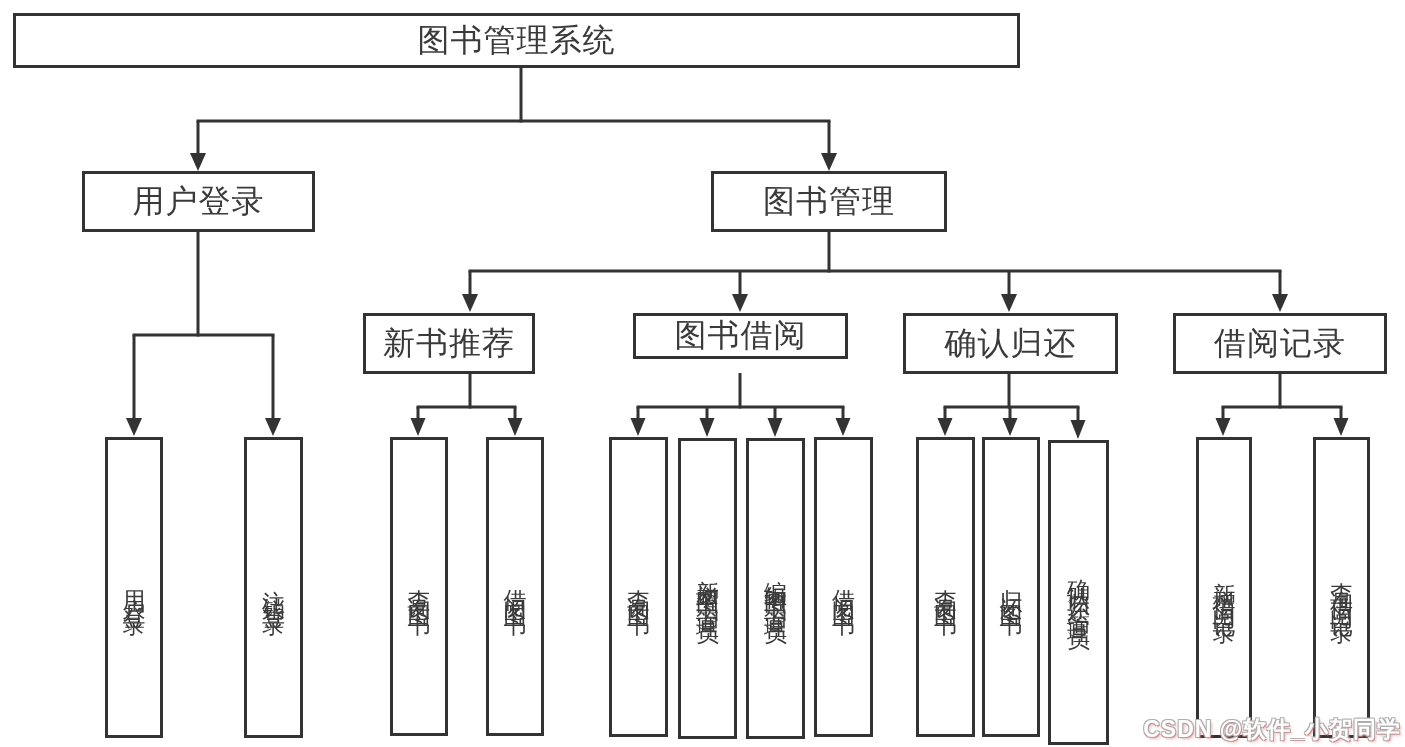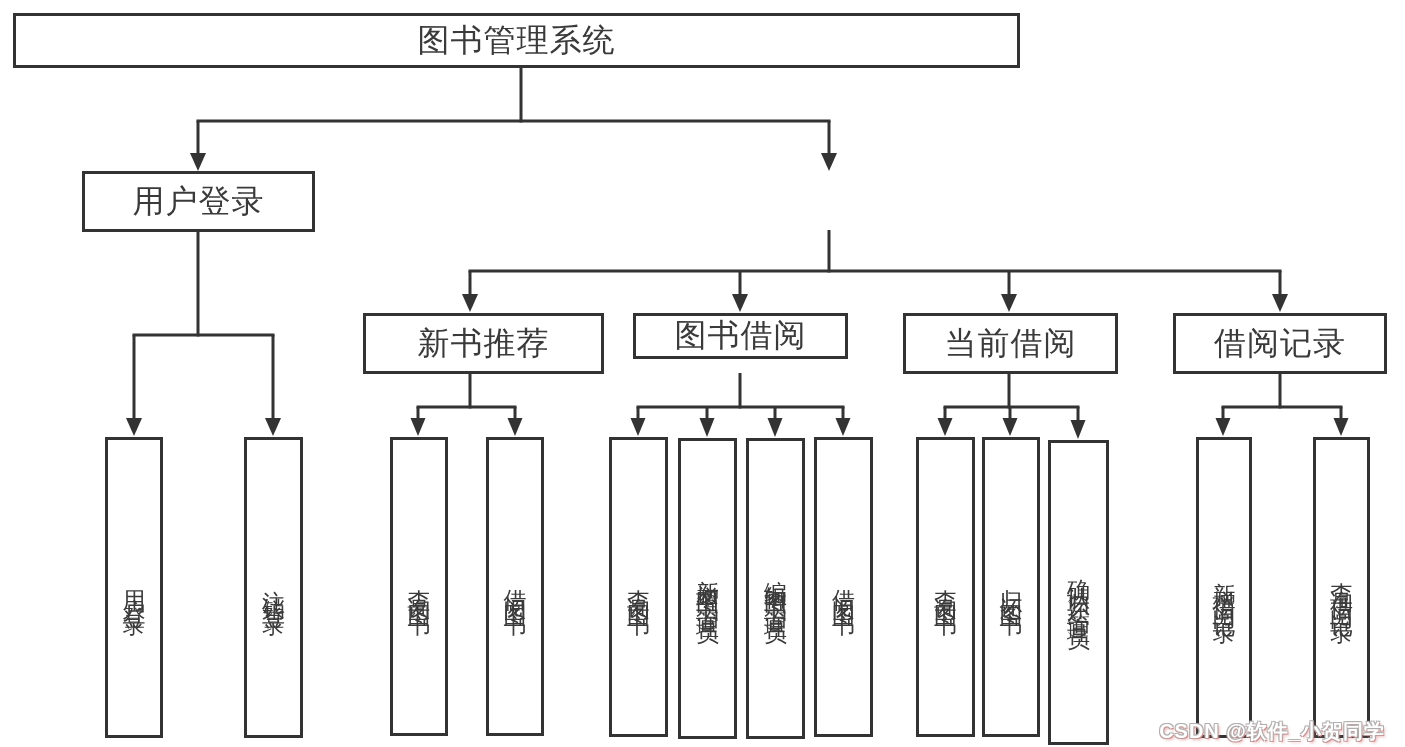--- a/index.html
+++ b/index.html
@@ -48,24 +48,24 @@
     justify-content:center;
     writing-mode:vertical-rl;
     text-orientation:mixed;
     font-size:23px;
     letter-spacing:8px;
     color:var(--text);
     line-height:1;
   }
   .watermark{
     position:absolute;
-    right:20px;
+    right:4px;
     bottom:2px;
     z-index:5;
-    font-size:20px;
+    font-size:23px;
     font-weight:bold;
     letter-spacing:1px;
     color:var(--watermark_fill);
     text-shadow:
       -1px -1px 0 #b0b0b0,
        1px -1px 0 #b0b0b0,
       -1px  1px 0 #bfa0a0,
        1px  1px 0 #c98e8e,
        2px  2px 3px rgba(214,110,110,0.55);
     white-space:nowrap;
@@ -134,24 +134,25 @@
     <line x1="1221.5" y1="407" x2="1342.5" y2="407"></line>
     <line x1="1223" y1="407" x2="1223" y2="420"></line>
     <polygon points="1215.5,418 1230.5,418 1223,436"></polygon>
     <line x1="1341" y1="407" x2="1341" y2="420"></line>
     <polygon points="1333.5,418 1348.5,418 1341,436"></polygon>
   </svg>
 
   <div class="hbox" style="left:13px;top:13px;width:1007px;height:55px;">图书管理系统</div>
 
   <div class="hbox" style="left:82px;top:171px;width:233px;height:61px;">用户登录</div>
+  <div class="hbox" style="left:711px;top:171px;width:236px;height:61px;">图书管理</div>
 
-  <div class="hbox" style="left:363px;top:313px;width:241px;height:61px;text-align:right;">新书推荐</div>
+  <div class="hbox" style="left:363px;top:313px;width:172px;height:61px;text-align:right;">新书推荐</div>
   <div class="hbox" style="left:633px;top:313px;width:215px;height:46px;">图书借阅</div>
-  <div class="hbox" style="left:903px;top:313px;width:215px;height:61px;">当前借阅</div>
+  <div class="hbox" style="left:903px;top:313px;width:215px;height:61px;">确认归还</div>
   <div class="hbox" style="left:1173px;top:313px;width:214px;height:61px;">借阅记录</div>
 
   <div class="vbox" style="left:105px;top:437px;width:58px;height:301px;">用户登录</div>
   <div class="vbox" style="left:244px;top:437px;width:59px;height:301px;">注销登录</div>
 
   <div class="vbox" style="left:390px;top:437px;width:58px;height:299px;">查询图书</div>
   <div class="vbox" style="left:486px;top:437px;width:58px;height:299px;">借阅图书</div>
 
   <div class="vbox" style="left:609px;top:437px;width:59px;height:300px;">查询图书</div>
   <div class="vbox" style="left:678px;top:438px;width:59px;height:301px;letter-spacing:6px;">新增图书（管理员）</div>

